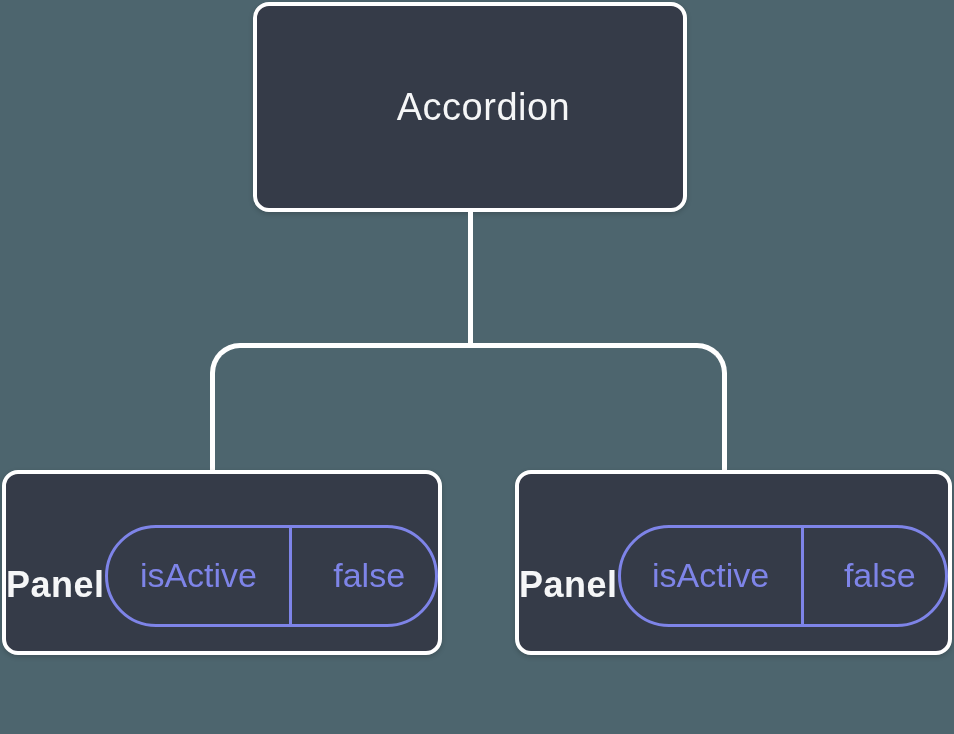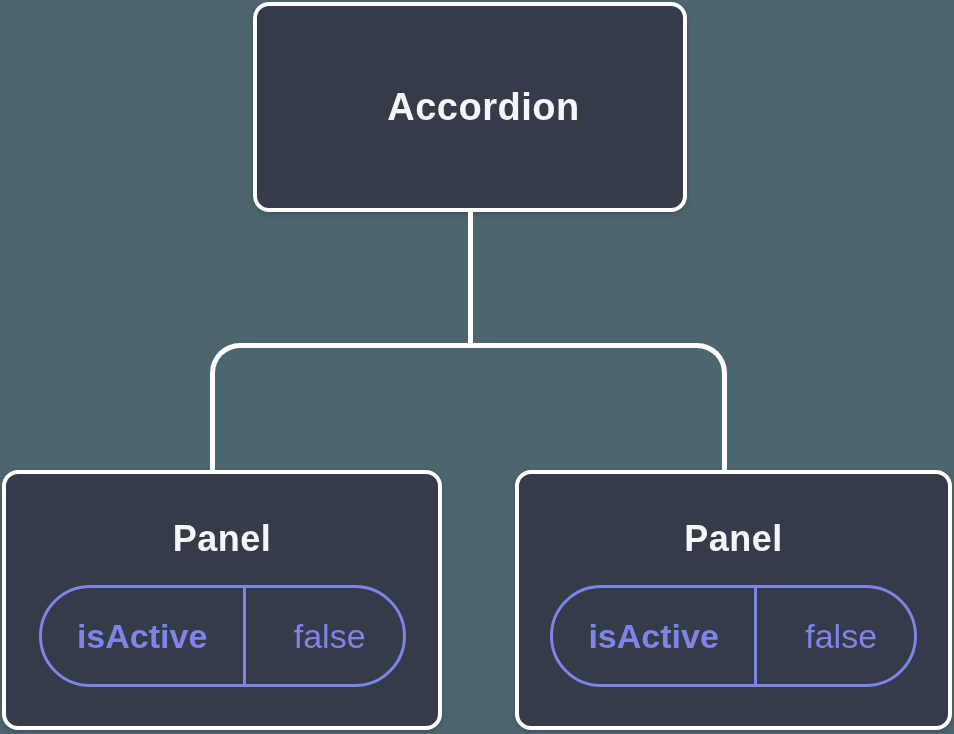--- a/index.html
+++ b/index.html
@@ -33,21 +33,21 @@
     top: 2px;
     width: 434px;
     height: 210px;
     border-radius: 16px;
     display: flex;
     align-items: center;
     justify-content: center;
   }
   .root-label {
     font-size: 38px;
-    font-weight: 700;
+    font-weight: 400;
     letter-spacing: 0.5px;
     color: var(--title);
     margin-left: 27px;
   }
   .connector-stem {
     position: absolute;
     left: 468px;
     top: 212px;
     width: 5px;
     height: 136px;
@@ -60,24 +60,24 @@
     width: 517px;
     height: 127px;
     border-top: 5px solid var(--node_border);
     border-left: 5px solid var(--node_border);
     border-right: 5px solid var(--node_border);
     border-radius: 30px 30px 0 0;
     background: transparent;
   }
   .panel-node {
     top: 470px;
-    height: 260px;
+    height: 185px;
     border-radius: 16px;
     display: flex;
-    flex-direction: column;
+    flex-direction: row;
     align-items: center;
   }
   .panel-node.left  { left: 2px;   width: 440px; }
   .panel-node.right { left: 515px; width: 437px; }
   .panel-label {
     margin-top: 44px;
     font-size: 36px;
     font-weight: 600;
     letter-spacing: 0.5px;
     color: var(--title);
@@ -94,21 +94,21 @@
     overflow: hidden;
   }
   .state-cell {
     display: flex;
     align-items: center;
     justify-content: center;
     font-size: 34px;
     font-weight: 500;
     color: var(--accent);
   }
-  .state-cell.name  { flex: 58 0 0; border-right: 3px solid var(--accent); font-weight: bold; }
+  .state-cell.name  { flex: 58 0 0; border-right: 3px solid var(--accent); }
   .state-cell.value { flex: 42 0 0; margin-left: 11px; }
 </style>
 </head>
 <body>
 
 <div class="canvas">
 
   <div class="node root-node">
     <span class="root-label">Accordion</span>
   </div>

